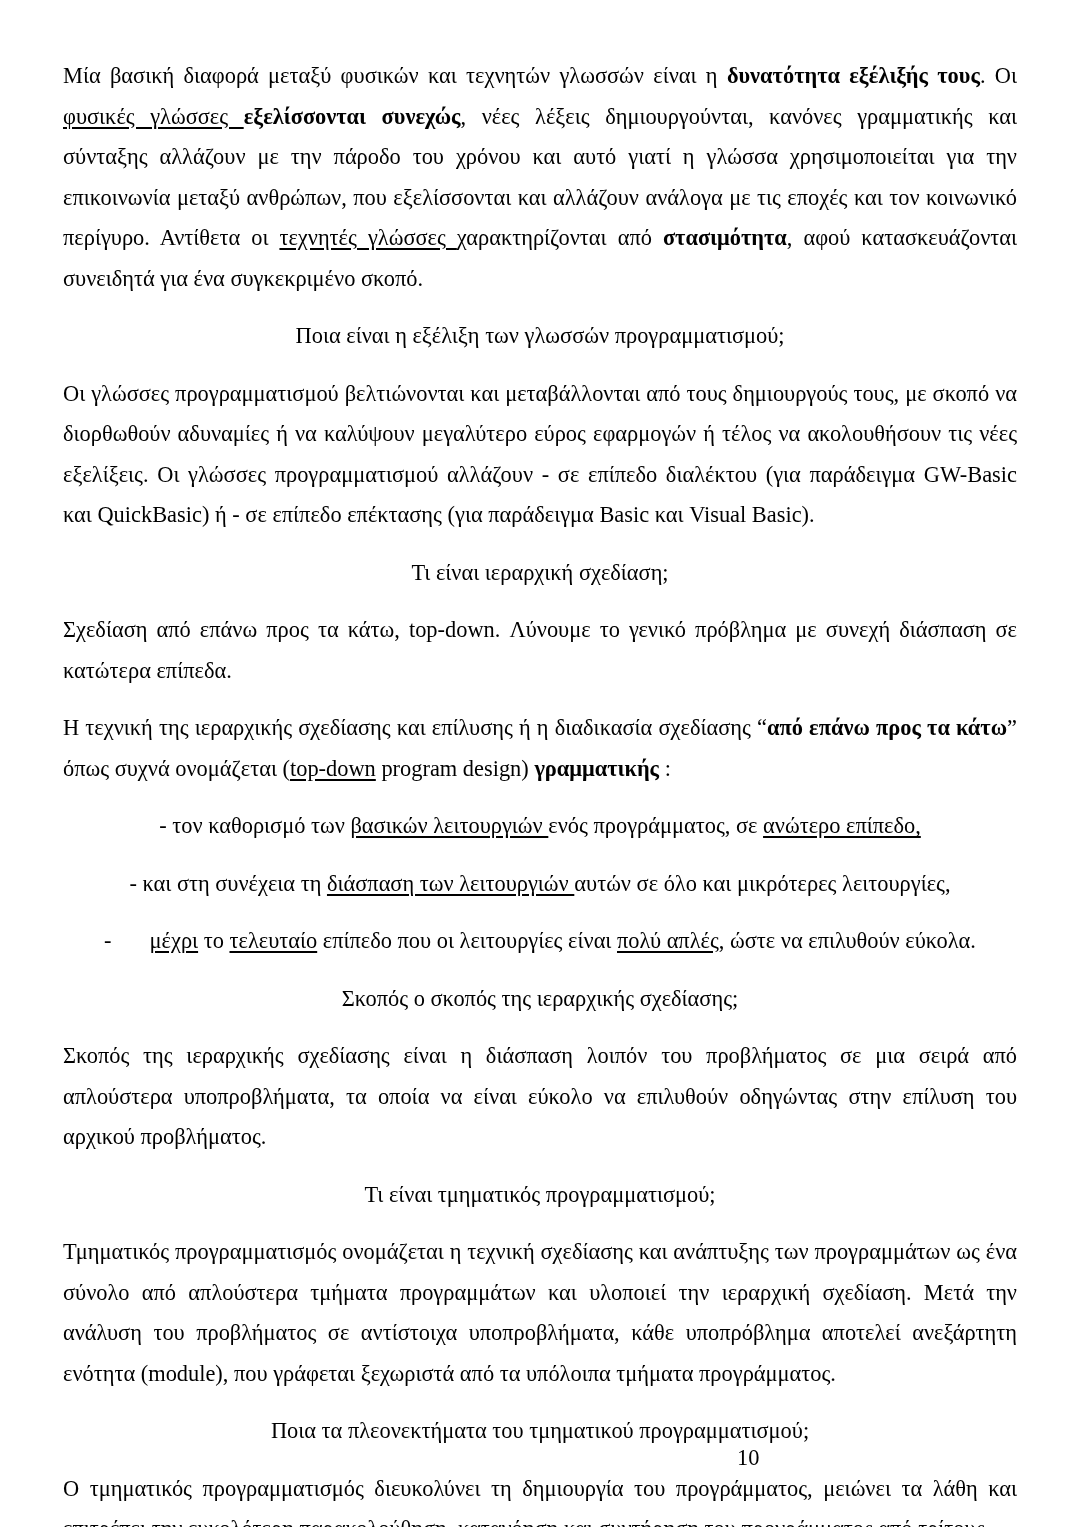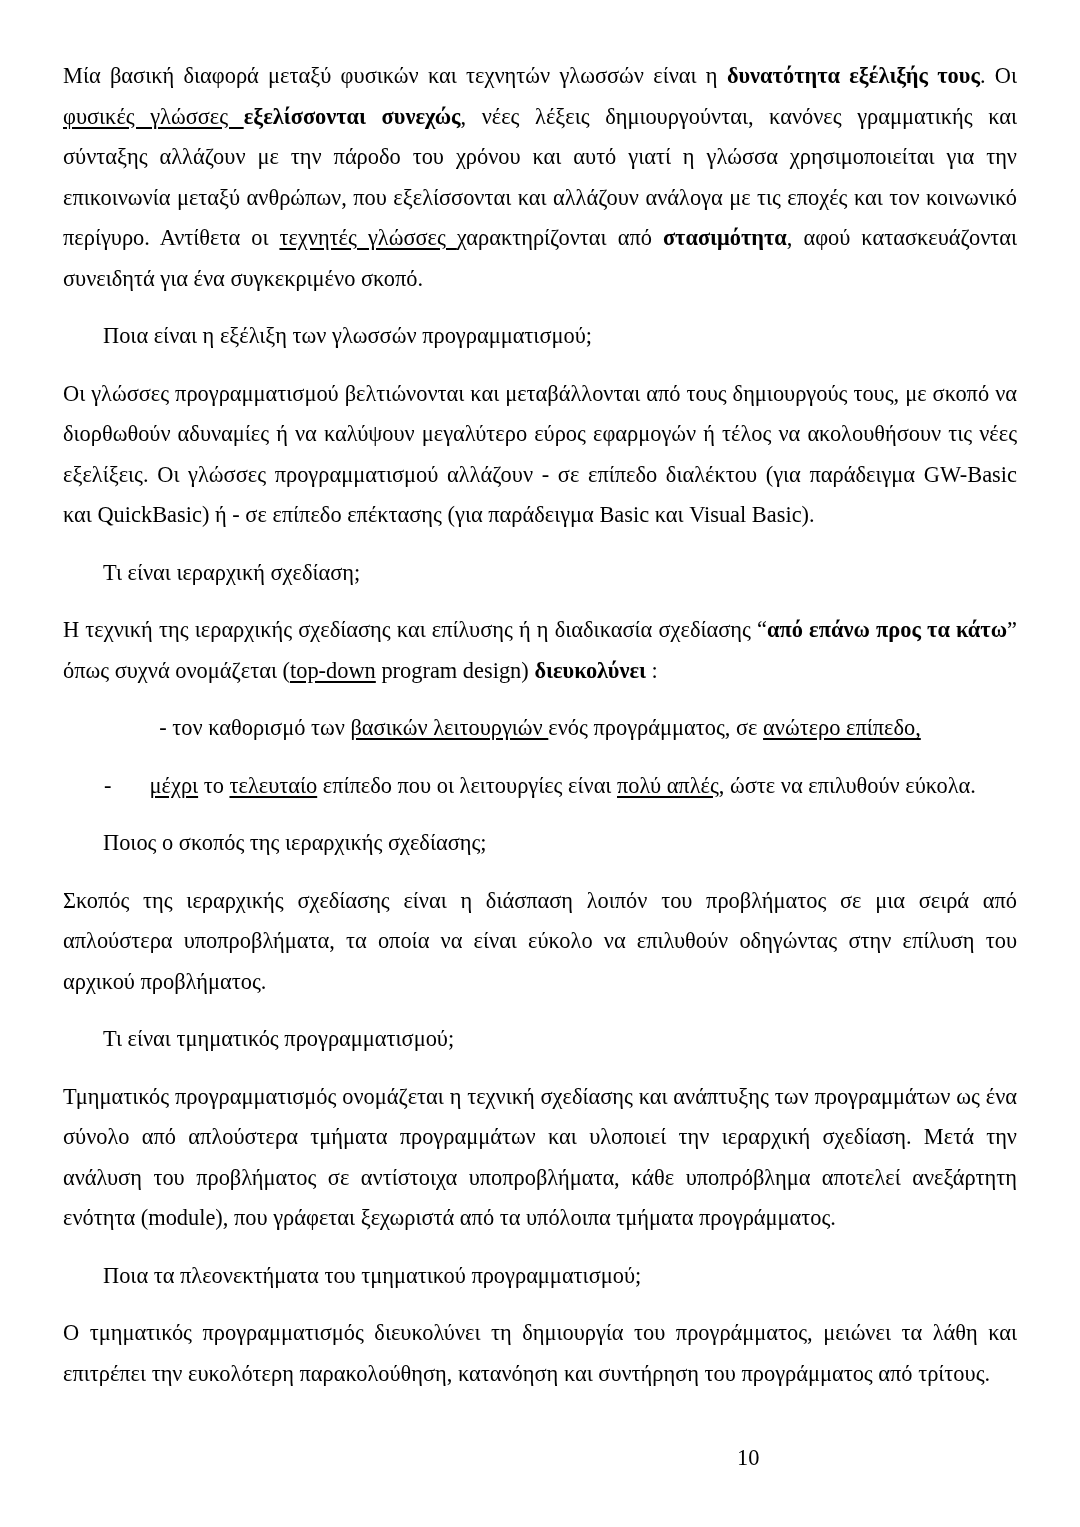--- a/index.html
+++ b/index.html
@@ -29,21 +29,21 @@
   }
   p {
     margin: 0 0 0 0;
     font-size: 22.4px;
     line-height: 40.5px;
     text-align: justify;
     text-justify: inter-word;
     hyphens: none;
   }
   p.para { margin-bottom: 17px; }
-  p.q { margin-bottom: 17px; text-align: left; margin-left: 40px; }
+  p.q { margin-bottom: 17px; text-align: center; }
   p.bullet {
     margin-bottom: 17px;
     text-align: center;
     text-indent: 0;
   }
   p.bullet-tab {
     margin-bottom: 17px;
     text-align: center;
   }
   .b { font-weight: bold; }
@@ -62,24 +62,26 @@
 </style>
 </head>
 <body>
 
 <div class="page">
   <div class="body-col" id="body-col">
       <p class="para"><span>Μία βασική διαφορά μεταξύ φυσικών και τεχνητών γλωσσών είναι η </span><span class="b">δυνατότητα εξέλιξής τους</span><span>. Οι </span><span class="u">φυσικές γλώσσες </span><span class="b">εξελίσσονται συνεχώς</span><span>, νέες λέξεις δημιουργούνται, κανόνες γραμματικής και σύνταξης αλλάζουν με την πάροδο του χρόνου και αυτό γιατί η γλώσσα χρησιμοποιείται για την επικοινωνία μεταξύ ανθρώπων, που εξελίσσονται και αλλάζουν ανάλογα με τις εποχές και τον κοινωνικό περίγυρο. Αντίθετα οι </span><span class="u">τεχνητές γλώσσες </span><span>χαρακτηρίζονται από </span><span class="b">στασιμότητα</span><span>, αφού κατασκευάζονται συνειδητά για ένα συγκεκριμένο σκοπό.</span></p>
       <p class="q"><span>Ποια είναι η εξέλιξη των γλωσσών προγραμματισμού;</span></p>
       <p class="para"><span>Οι γλώσσες προγραμματισμού βελτιώνονται και μεταβάλλονται από τους δημιουργούς τους, με σκοπό να διορθωθούν αδυναμίες ή να καλύψουν μεγαλύτερο εύρος εφαρμογών ή τέλος να ακολουθήσουν τις νέες εξελίξεις. Οι γλώσσες προγραμματισμού αλλάζουν - σε επίπεδο διαλέκτου  (για παράδειγμα GW-Basic και QuickBasic) ή - σε επίπεδο επέκτασης (για παράδειγμα Basic και Visual Basic).</span></p>
       <p class="q"><span>Τι είναι ιεραρχική σχεδίαση;</span></p>
-      <p class="para"><span>Η τεχνική της ιεραρχικής σχεδίασης και επίλυσης ή η διαδικασία σχεδίασης “</span><span class="b">από επάνω προς τα κάτω</span><span>” όπως συχνά ονομάζεται (</span><span class="u">top-down</span><span> program design) </span><span class="b">διευκολύνει</span><span> :</span></p>
+      <p class="para"><span>Σχεδίαση από επάνω προς τα κάτω, top-down. Λύνουμε το γενικό πρόβλημα με συνεχή διάσπαση σε κατώτερα επίπεδα.</span></p>
+      <p class="para"><span>Η τεχνική της ιεραρχικής σχεδίασης και επίλυσης ή η διαδικασία σχεδίασης “</span><span class="b">από επάνω προς τα κάτω</span><span>” όπως συχνά ονομάζεται (</span><span class="u">top-down</span><span> program design) </span><span class="b">γραμματικής</span><span> :</span></p>
       <p class="bullet"><span>- τον καθορισμό των </span><span class="u">βασικών λειτουργιών </span><span>ενός προγράμματος, σε </span><span class="u">ανώτερο επίπεδο,</span></p>
+      <p class="bullet"><span>-  και στη συνέχεια τη </span><span class="u">διάσπαση των λειτουργιών </span><span>αυτών σε όλο και μικρότερες λειτουργίες,</span></p>
       <p class="bullet-tab"><span>-</span><span class="tabsp"></span><span class="u">μέχρι</span><span> το </span><span class="u">τελευταίο</span><span> επίπεδο που οι λειτουργίες είναι </span><span class="u">πολύ απλές</span><span>, ώστε να επιλυθούν εύκολα.</span></p>
-      <p class="q"><span>Ποιος ο σκοπός της ιεραρχικής σχεδίασης;</span></p>
+      <p class="q"><span>Σκοπός ο σκοπός της ιεραρχικής σχεδίασης;</span></p>
       <p class="para"><span>Σκοπός της ιεραρχικής σχεδίασης είναι η διάσπαση λοιπόν του προβλήματος σε μια σειρά από απλούστερα υποπροβλήματα, τα οποία να είναι εύκολο να επιλυθούν οδηγώντας στην επίλυση του αρχικού προβλήματος.</span></p>
       <p class="q"><span>Τι είναι τμηματικός προγραμματισμού;</span></p>
       <p class="para"><span>Τμηματικός προγραμματισμός ονομάζεται η τεχνική σχεδίασης και ανάπτυξης των προγραμμάτων ως ένα σύνολο από απλούστερα τμήματα προγραμμάτων και υλοποιεί την ιεραρχική σχεδίαση. Μετά την ανάλυση του προβλήματος σε αντίστοιχα υποπροβλήματα, κάθε υποπρόβλημα αποτελεί ανεξάρτητη ενότητα (module), που γράφεται ξεχωριστά από τα υπόλοιπα τμήματα προγράμματος.</span></p>
       <p class="q"><span>Ποια τα πλεονεκτήματα του τμηματικού προγραμματισμού;</span></p>
       <p class="para"><span>Ο τμηματικός προγραμματισμός διευκολύνει τη δημιουργία του προγράμματος, μειώνει τα λάθη και επιτρέπει την ευκολότερη παρακολούθηση, κατανόηση και συντήρηση του προγράμματος από τρίτους.</span></p>
     </div>
   <div class="pagenum">10</div>
 </div>
 
 </body></html>

